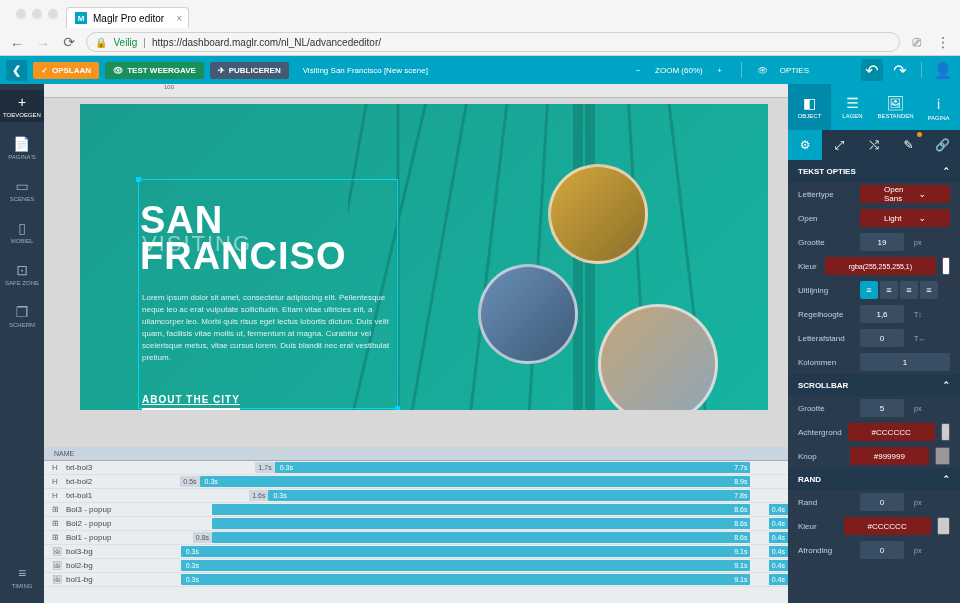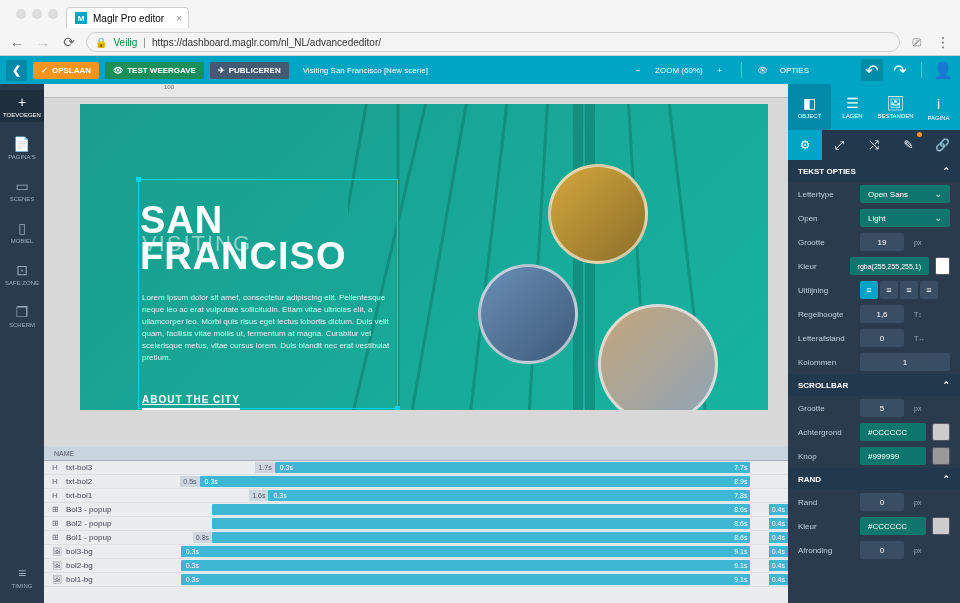--- a/index.html
+++ b/index.html
@@ -80,21 +80,21 @@
 .rp-tab.active { background: #0089a8; }
 .rp-tab-icon { font-size: 14px; }
 .rp-icons { display: flex; height: 30px; background: #22384d; }
 .rp-ibtn { flex: 1; display: flex; align-items: center; justify-content: center; font-size: 12px; cursor: pointer; position: relative; }
 .rp-ibtn.active { background: #00a4c4; }
 .rp-ibtn .badge { position: absolute; top: 2px; right: 4px; width: 5px; height: 5px; background: #f7941e; border-radius: 50%; }
 .rp-section { display: flex; flex-direction: column; }
 .rp-sec-hdr { padding: 6px 10px; font-size: 8px; font-weight: 700; display: flex; justify-content: space-between; align-items: center; background: #22384d; cursor: pointer; }
 .rp-row { display: flex; align-items: center; padding: 3px 10px; gap: 6px; }
 .rp-label { width: 56px; font-size: 8px; color: #c0d0e0; }
-.rp-input { flex: 1; height: 18px; background: #0f766e; border: none; color: #fff; font-size: 8px; padding: 0 8px; border-radius: 2px; display: flex; align-items: center; justify-content: space-between; cursor: pointer; }
+.rp-input { flex: 1; height: 18px; background: #7f1d1d; border: none; color: #fff; font-size: 8px; padding: 0 24px; border-radius: 2px; display: flex; align-items: center; justify-content: space-between; cursor: pointer; }
 .rp-num { width: 44px; height: 18px; background: #3a4e63; border: none; color: #fff; font-size: 8px; text-align: center; border-radius: 2px; }
 .rp-unit { font-size: 7px; color: #9ab; margin-left: 4px; width: 12px; }
 .rp-swatch { width: 18px; height: 18px; border-radius: 2px; cursor: pointer; border: 1px solid #556; }
 .align-group { display: flex; gap: 2px; }
 .align-btn { width: 18px; height: 18px; background: #3a4e63; display: flex; align-items: center; justify-content: center; font-size: 9px; cursor: pointer; border-radius: 2px; }
 .align-btn.active { background: #00a4c4; }
 .chev { font-size: 9px; }
 </style>
 </head>
 <body>

